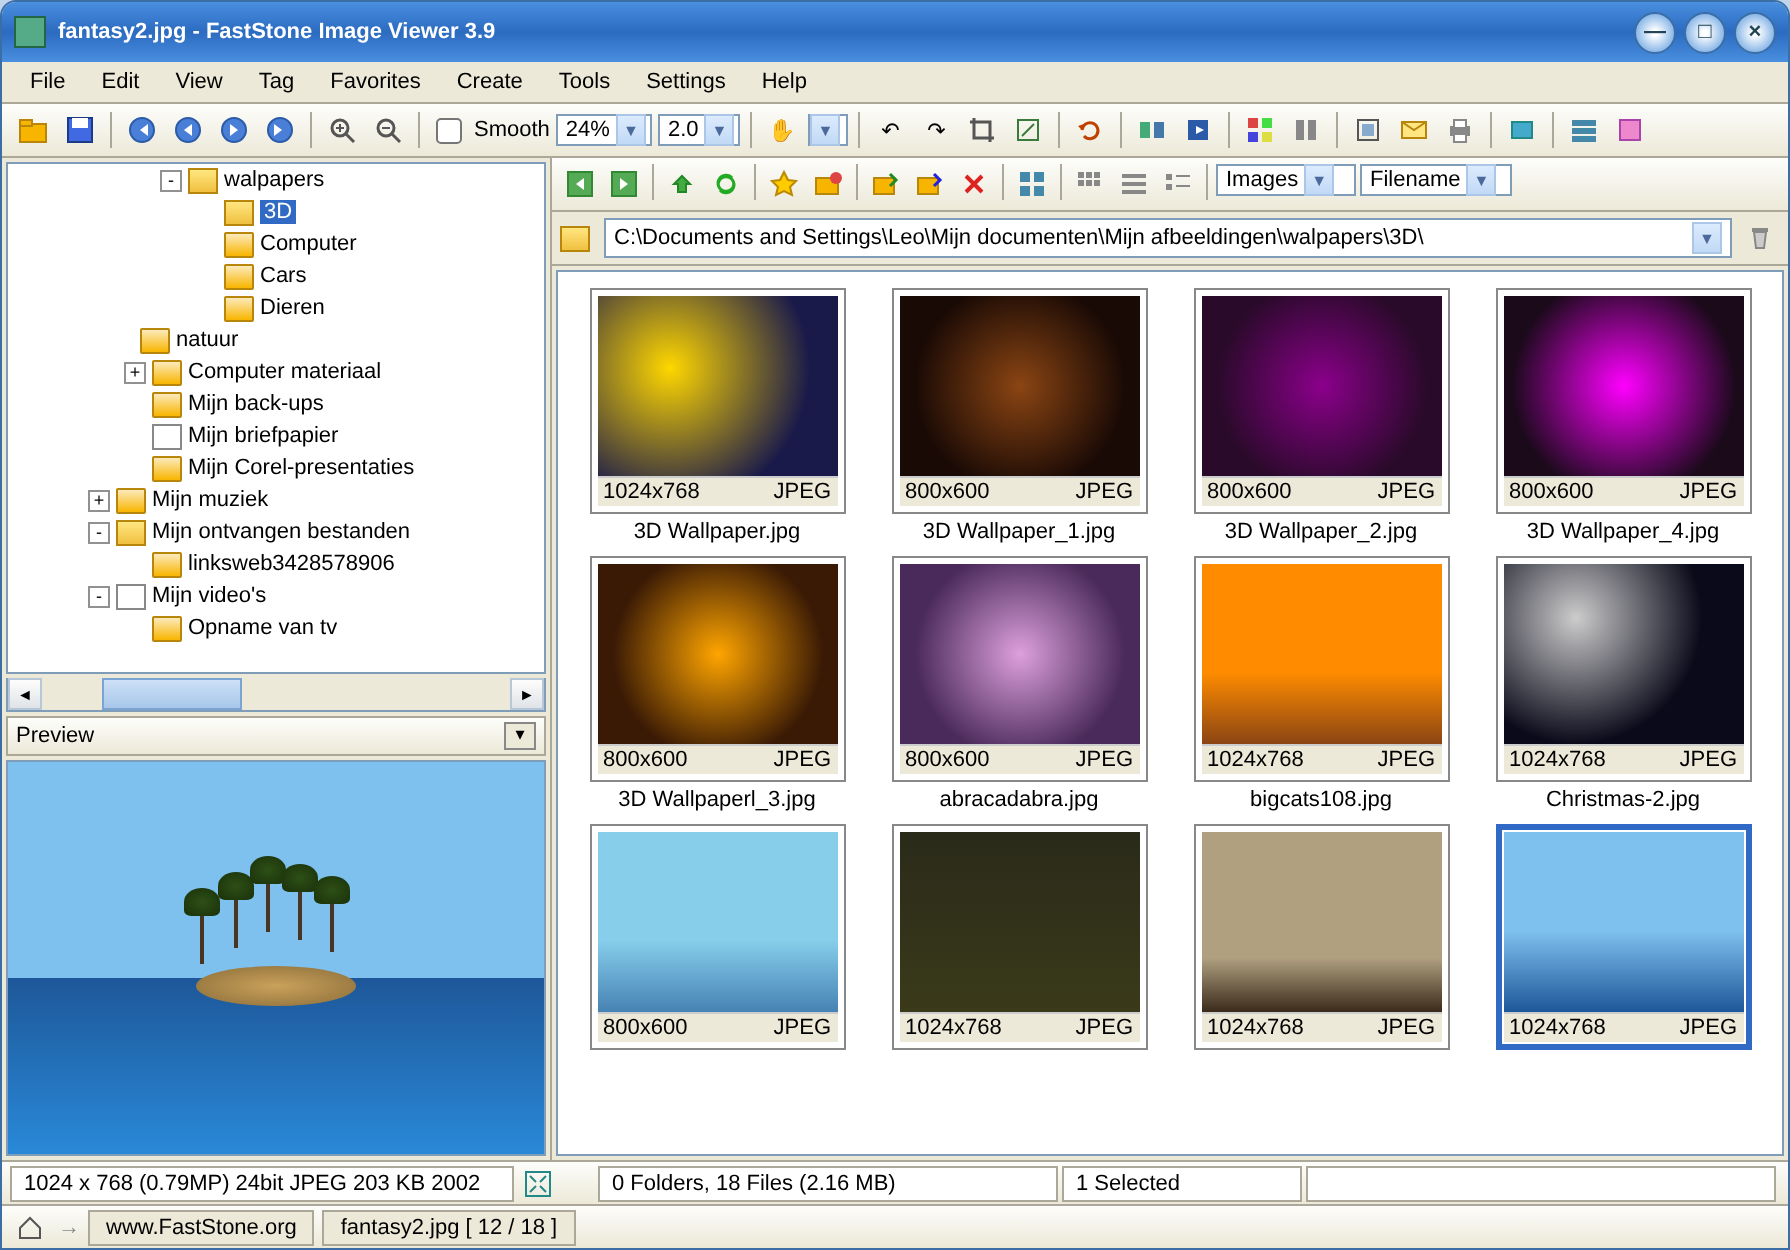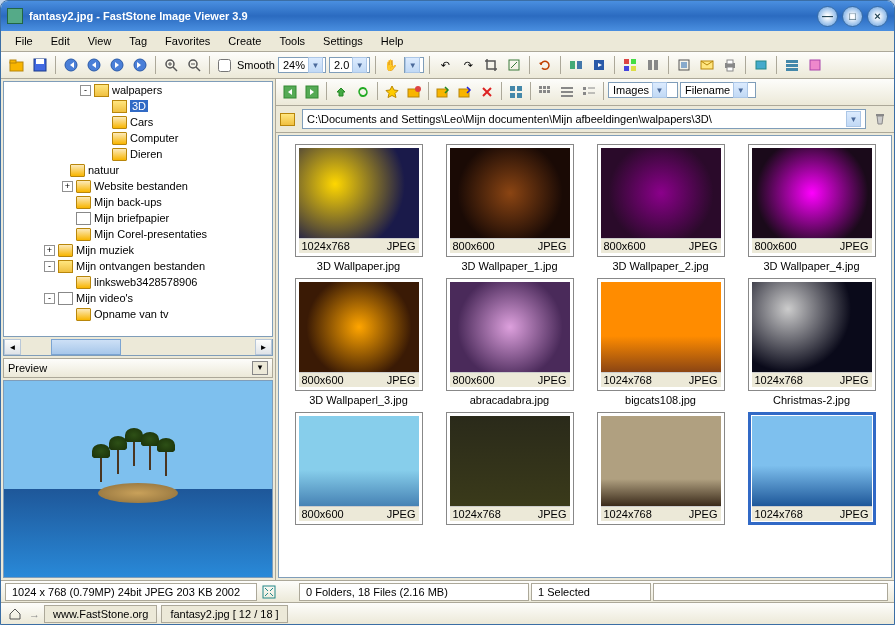--- a/index.html
+++ b/index.html
@@ -250,41 +250,41 @@
             <span>walpapers</span>
           </div>
           <div class="treenode sel" style="padding-left: 94px;">
             <span class="noexp"></span>
             <span class="fico folderopen"></span>
             <span>3D</span>
           </div>
           <div class="treenode" style="padding-left: 94px;">
             <span class="noexp"></span>
             <span class="fico folder"></span>
+            <span>Computer</span>
+          </div>
+          <div class="treenode" style="padding-left: 94px;">
+            <span class="noexp"></span>
+            <span class="fico folder"></span>
             <span>Cars</span>
-          </div>
-          <div class="treenode" style="padding-left: 94px;">
-            <span class="noexp"></span>
-            <span class="fico folder"></span>
-            <span>Computer</span>
           </div>
           <div class="treenode" style="padding-left: 94px;">
             <span class="noexp"></span>
             <span class="fico folder"></span>
             <span>Dieren</span>
           </div>
           <div class="treenode" style="padding-left: 52px;">
             <span class="noexp"></span>
             <span class="fico folder"></span>
             <span>natuur</span>
           </div>
           <div class="treenode" style="padding-left: 58px;">
             <span class="exp">+</span>
             <span class="fico folder"></span>
-            <span>Website bestanden</span>
+            <span>Computer materiaal</span>
           </div>
           <div class="treenode" style="padding-left: 58px;">
             <span class="noexp"></span>
             <span class="fico folder"></span>
             <span>Mijn back-ups</span>
           </div>
           <div class="treenode" style="padding-left: 58px;">
             <span class="noexp"></span>
             <span class="fico doc"></span>
             <span>Mijn briefpapier</span>

